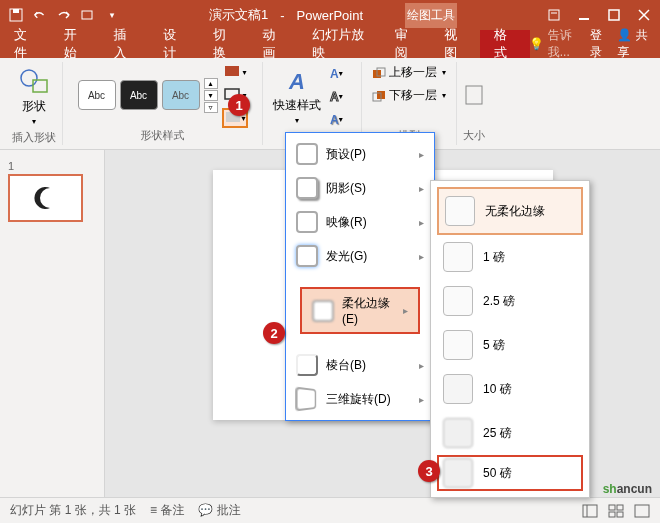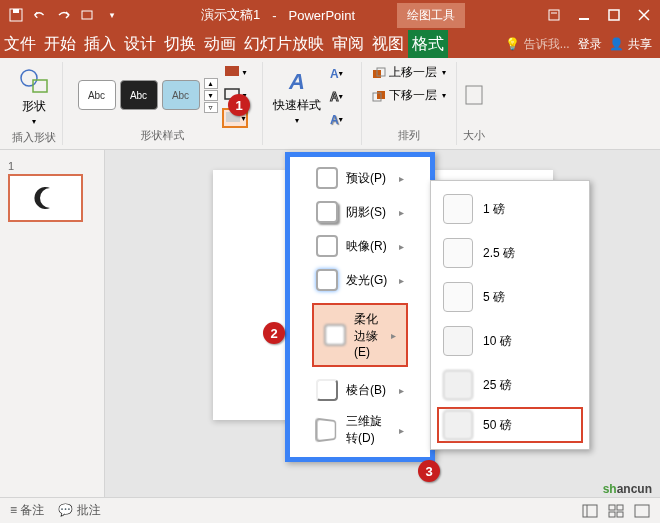--- a/index.html
+++ b/index.html
@@ -3,26 +3,26 @@
 <meta charset="utf-8">
 <style>
 *{box-sizing:border-box;margin:0;padding:0;font-family:"Microsoft YaHei",sans-serif;font-size:12px}
 body{background:#fff;width:660px;height:525px;overflow:hidden;position:relative}
 .titlebar{height:30px;background:#b7472a;display:flex;align-items:center;color:#fff;padding:0 8px}
 .qat{display:flex;gap:8px;align-items:center}
 .qat-icon{width:16px;height:16px;display:flex;align-items:center;justify-content:center}
 .title-section{flex:1;display:flex;align-items:center;justify-content:center;gap:12px}
 .title-text{color:#fff;font-size:13px}
 .app-name{color:#fff;font-size:13px}
-.context-tab{background:#d27b5f;padding:4px 10px;color:#fff;font-size:12px}
+.context-tab{background:#d27b5f;padding:4px 2px;color:#fff;font-size:12px}
 .win-controls{display:flex;gap:14px;align-items:center}
 .win-btn{width:16px;height:16px;display:flex;align-items:center;justify-content:center;cursor:pointer}
 .tabs{height:28px;background:#b7472a;display:flex;align-items:stretch;color:#fff}
-.tab{padding:0 4px;display:flex;align-items:center;cursor:pointer;font-size:16px}
-.tab.active{background:#15803d;color:#fff}
+.tab{padding:0 14px;display:flex;align-items:center;cursor:pointer;font-size:13px}
+.tab.active{background:#b91c1c;color:#fff}
 .tab-right{margin-left:auto;display:flex;align-items:center;gap:8px;padding-right:8px}
 .tell-me{color:#e8c4b8;display:flex;align-items:center;gap:3px}
 .ribbon{height:92px;background:#f3f2f1;border-bottom:1px solid #d4d4d4;display:flex;padding:4px 6px}
 .ribbon-group{display:flex;flex-direction:column;align-items:center;padding:0 6px;border-right:1px solid #e0e0e0}
 .ribbon-group:last-child{border-right:none}
 .group-content{flex:1;display:flex;align-items:center;gap:4px}
 .group-label{font-size:11px;color:#666;padding-bottom:2px}
 .big-btn{display:flex;flex-direction:column;align-items:center;gap:2px;padding:4px;cursor:pointer}
 .shape-preview{width:38px;height:30px;border:1px solid #999;border-radius:4px;display:flex;align-items:center;justify-content:center;font-size:10px}
 .sp1{background:#fff;color:#333}
@@ -38,23 +38,23 @@
 .mini-icon{width:14px;height:12px;display:inline-block}
 .content{display:flex;height:calc(100% - 178px);background:#e6e6e6}
 .thumb-panel{width:105px;background:#f3f2f1;border-right:1px solid #d4d4d4;padding:10px 8px}
 .thumb-num{font-size:11px;color:#666}
 .thumb{width:75px;height:48px;background:#fff;border:2px solid #d86f4e;margin-top:2px;display:flex;align-items:center;justify-content:center;font-size:24px}
 .slide-area{flex:1;background:#e6e6e6;display:flex;align-items:flex-start;justify-content:center;padding:20px}
 .slide{width:340px;height:250px;background:#fff;box-shadow:0 2px 6px rgba(0,0,0,0.2)}
 .statusbar{height:26px;background:#f3f2f1;border-top:1px solid #d4d4d4;display:flex;align-items:center;padding:0 10px;gap:14px;font-size:11px;color:#555}
 .status-right{margin-left:auto;display:flex;gap:10px;align-items:center}
 
-.dropdown{position:absolute;top:152px;left:285px;width:150px;background:#fff;border:5px solid #3b82f6;box-shadow:2px 2px 6px rgba(0,0,0,0.3);z-index:10;padding:4px 16px}
+.dropdown{position:absolute;top:132px;left:285px;width:150px;background:#fff;border:1px solid #3b82f6;box-shadow:2px 2px 6px rgba(0,0,0,0.3);z-index:10;padding:4px 0}
 .dd-item{display:flex;align-items:center;gap:8px;padding:6px 10px;cursor:pointer;position:relative}
-.dd-item.highlighted{background:#f9d8c5;border:2px solid #d9442c;margin:6px}
+.dd-item.highlighted{background:#f9d8c5;border:2px solid #d9442c;margin:14px}
 .dd-icon{width:22px;height:22px;border:2px solid #aaa;border-radius:4px;background:#fff;flex-shrink:0}
 .dd-arrow{margin-left:auto;color:#888;font-size:10px}
 
 .submenu{position:absolute;top:180px;left:430px;width:160px;background:#fff;border:1px solid #c6c6c6;box-shadow:2px 2px 6px rgba(0,0,0,0.3);z-index:11;padding:6px}
 .sub-item{display:flex;align-items:center;gap:10px;padding:7px 6px;cursor:pointer}
 .sub-item.first{border:2px solid #e8a070;background:#fdf2ea}
 .sub-item.highlighted{border:2px solid #d9442c;padding:1px 4px}
 .sub-icon{width:30px;height:30px;border:1px solid #bbb;border-radius:4px;background:#fafafa;flex-shrink:0}
 .sub-icon.blur1{filter:blur(0.3px)}
 .sub-icon.blur2{filter:blur(0.5px);background:#f5f5f5}
@@ -305,20 +305,24 @@
       <span class="dd-arrow">▸</span>
     </div>
   <div class="dd-item">
       <span class="dd-icon" style="transform:perspective(30px) rotateY(20deg)"></span>
       <span>三维旋转(D)</span>
       <span class="dd-arrow">▸</span>
     </div>
 </div>
 
 <div class="submenu">
+  <div class="sub-item first">
+      <span class="sub-icon"></span>
+      <span>无柔化边缘</span>
+    </div>
   <div class="sub-item">
       <span class="sub-icon"></span>
       <span>1 磅</span>
     </div>
   <div class="sub-item">
       <span class="sub-icon blur1"></span>
       <span>2.5 磅</span>
     </div>
   <div class="sub-item">
       <span class="sub-icon blur1"></span>
@@ -336,20 +340,21 @@
       <span class="sub-icon blur3"></span>
       <span>50 磅</span>
     </div>
 </div>
 
 <div class="callout" style="top:94px;left:228px">1</div>
 <div class="callout" style="top:322px;left:263px">2</div>
 <div class="callout" style="top:460px;left:418px">3</div>
 
 <div class="statusbar">
+  <span>幻灯片 第 1 张，共 1 张</span>
   <span>≡ <span>备注</span></span>
   <span>💬 <span>批注</span></span>
   <div class="status-right">
     <span>
         <svg width="16" height="14">
           <rect x="1" y="1" width="14" height="12" fill="none" stroke="#666"></rect>
           <line x1="5" y1="1" x2="5" y2="13" stroke="#666"></line>
         </svg>
       </span>
     <span>

